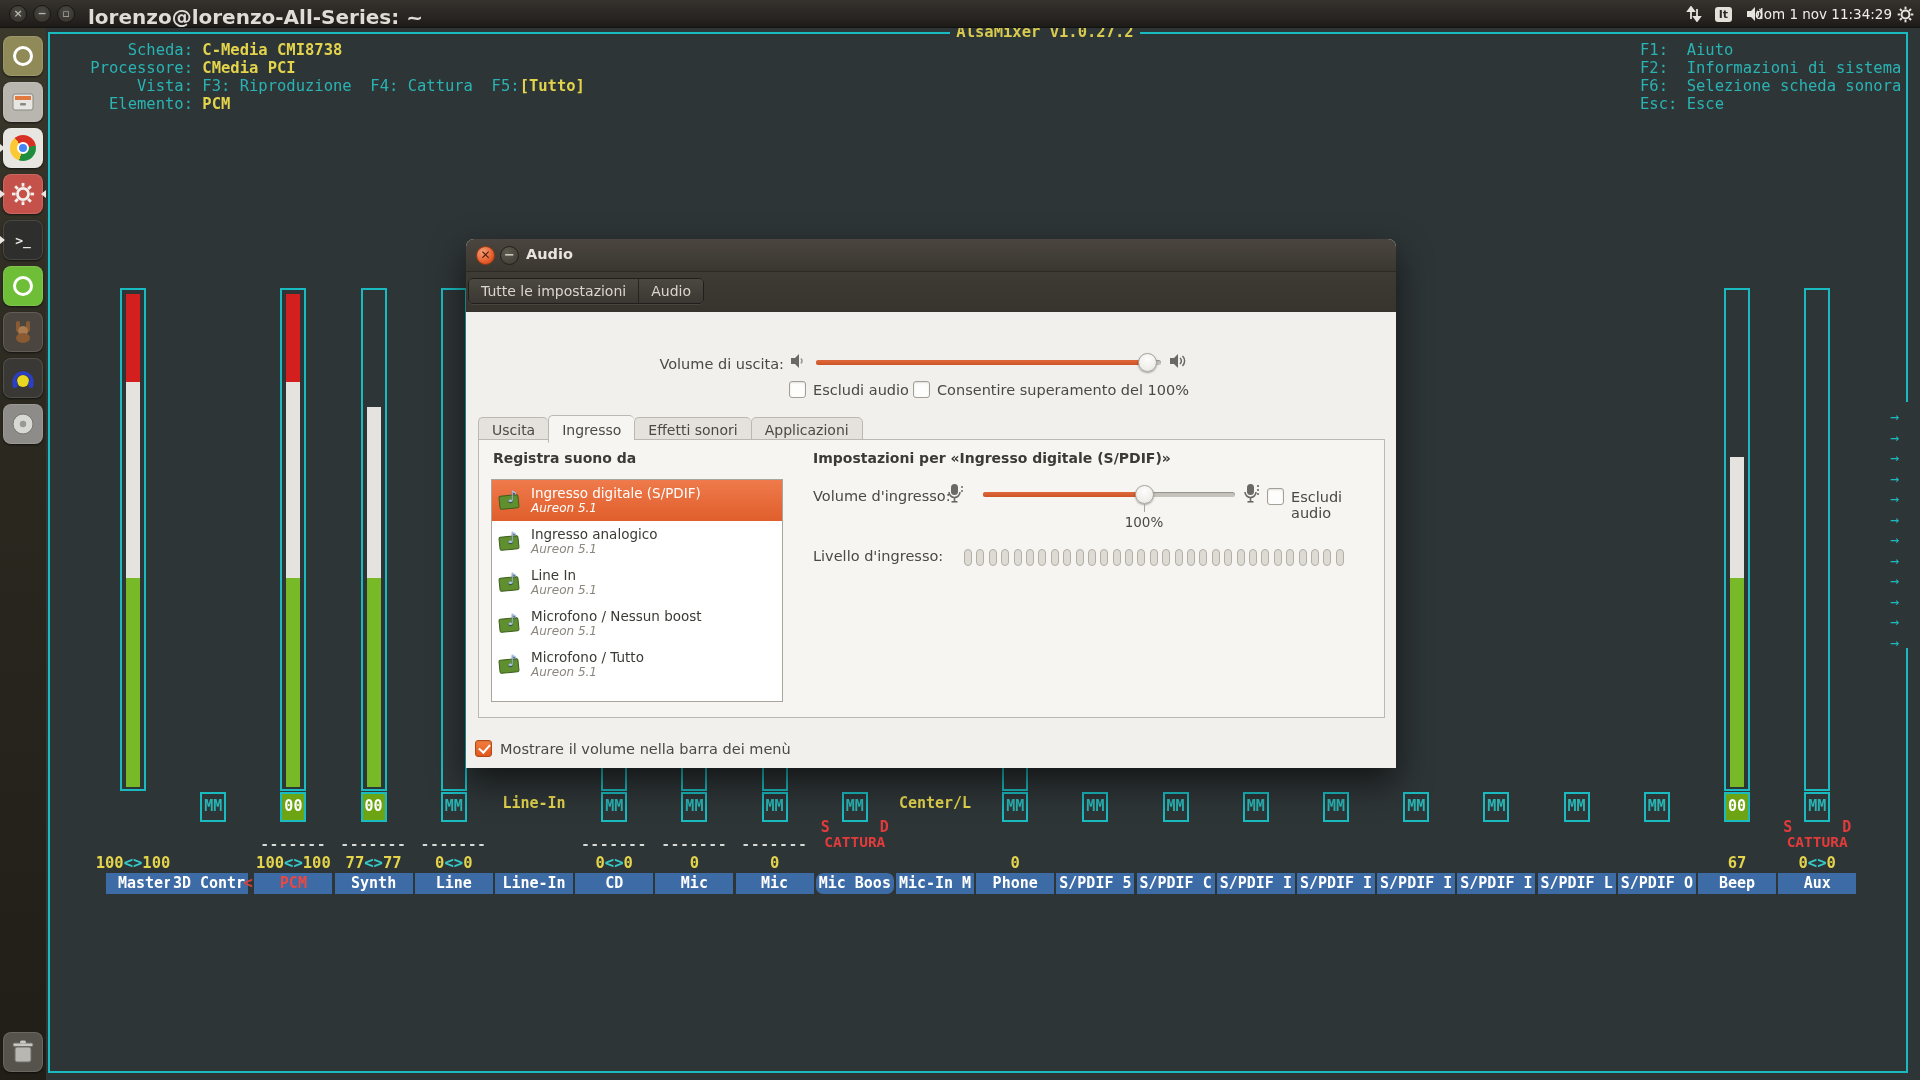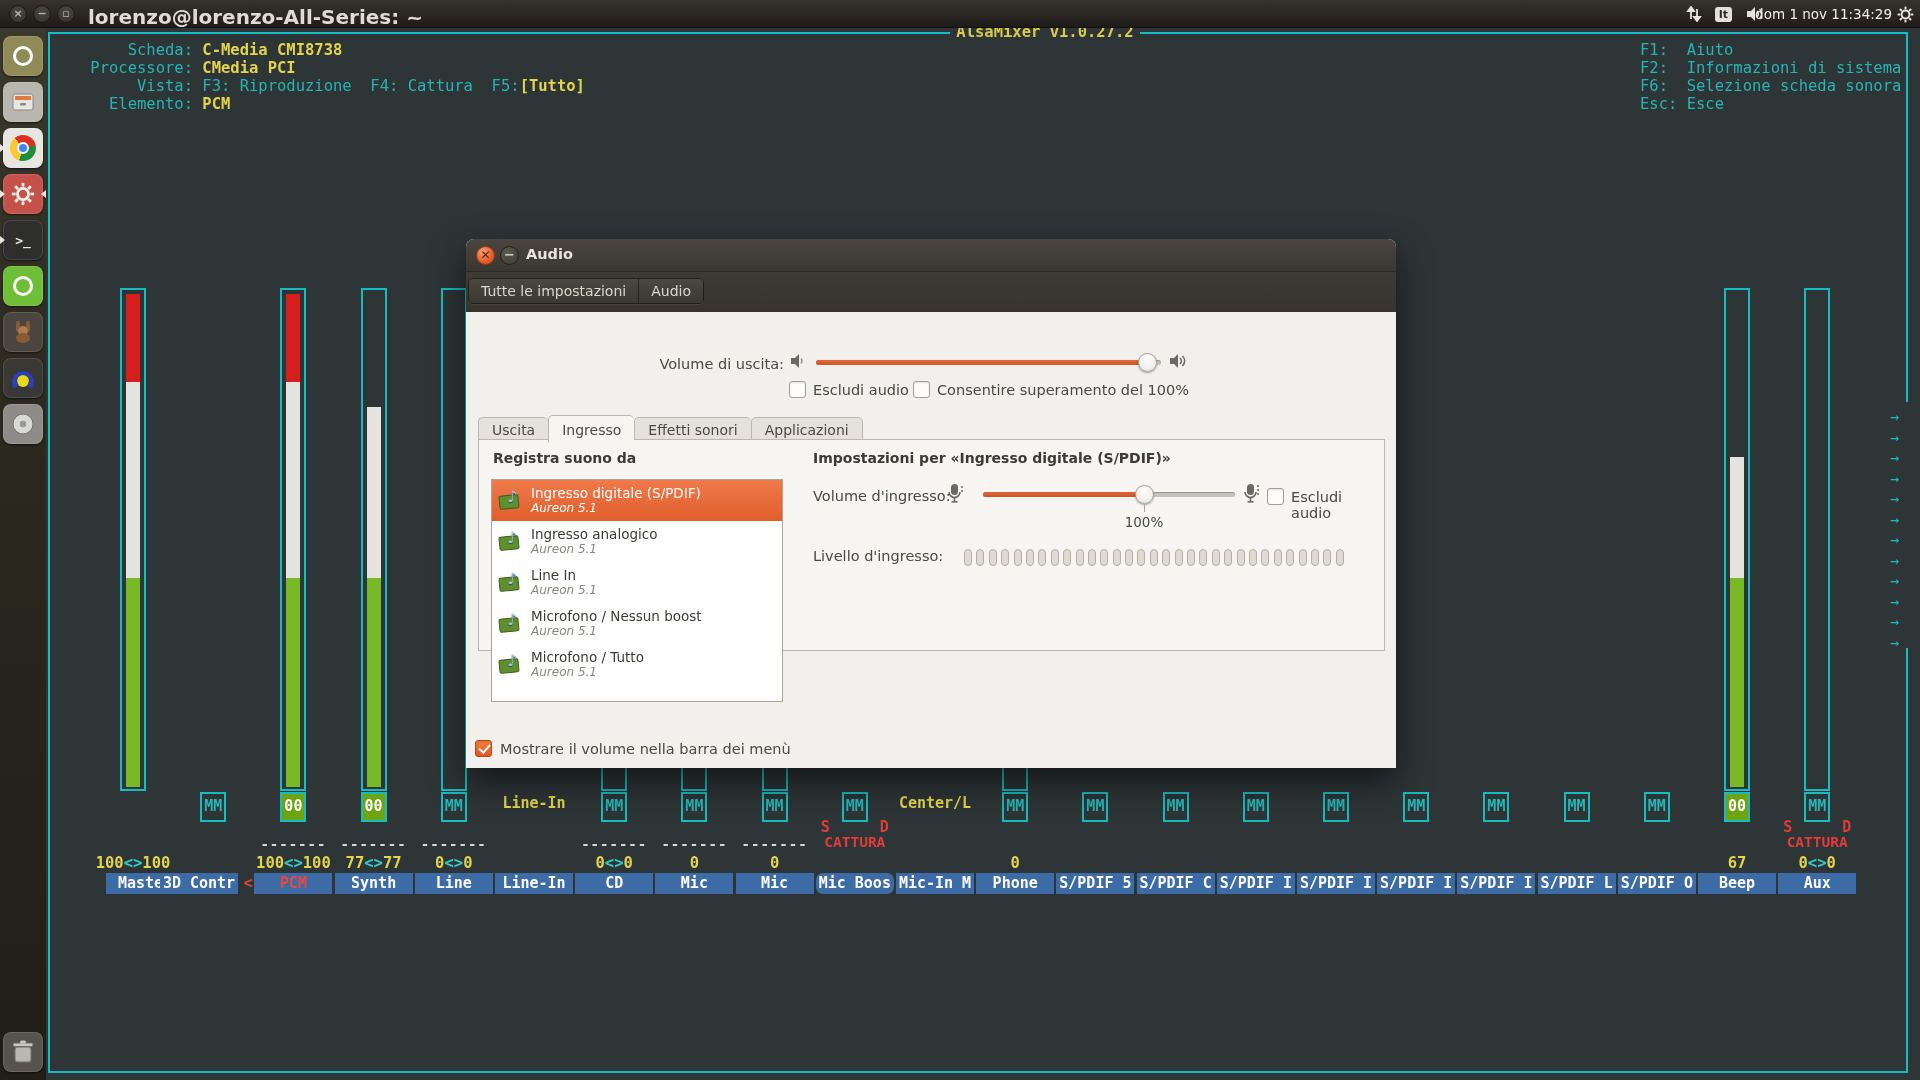--- a/index.html
+++ b/index.html
@@ -265,21 +265,21 @@
   <div id="alsa-title" class="tt">AlsaMixer v1.0.27.2</div>
   <div id="info-block" class="term-text"><div><span class="info-label">Scheda:</span><span class="accent-val"> C-Media CMI8738</span></div><div><span class="info-label">Processore:</span><span class="accent-val"> CMedia PCI</span></div><div><span class="info-label">Vista:</span><span> F3: Riproduzione  F4: Cattura  F5:</span><b class="hl">[Tutto]</b></div><div><span class="info-label">Elemento:</span><span class="accent-val"> PCM</span></div></div>
   <div id="help-block" class="term-text"><div>F1:  Aiuto</div><div>F2:  Informazioni di sistema</div><div>F6:  Selezione scheda sonora</div><div>Esc: Esce</div></div>
   <div id="channels">
       <div class="barbox" style="left: 74px;">
         <div class="barfill" style="height: 493px; background: linear-gradient(rgb(212, 31, 31) 0px, rgb(212, 31, 31) 88px, rgb(228, 227, 223) 88px, rgb(228, 227, 223) 284px, rgb(120, 185, 40) 284px, rgb(120, 185, 40) 493px);"></div>
       </div>
       <div class="chval" style="left: 37px;">100<span class="lr">&lt;&gt;</span>100</div>
       <div class="chlbl" style="left: 60px;">Master</div>
       <div class="swbox" style="left: 154.2px;">MM</div>
-      <div class="chlbl" style="left: 114px;">3D Contr</div>
+      <div class="chlbl" style="left: 124px;">3D Contr</div>
       <div class="barbox" style="left: 234.4px;">
         <div class="barfill" style="height: 493px; background: linear-gradient(rgb(212, 31, 31) 0px, rgb(212, 31, 31) 88px, rgb(228, 227, 223) 88px, rgb(228, 227, 223) 284px, rgb(120, 185, 40) 284px, rgb(120, 185, 40) 493px);"></div>
       </div>
       <div class="swbox on" style="left: 234.4px;">00</div>
       <div class="dashes" style="left: 212.4px;">-------</div>
       <div class="chval" style="left: 197.4px;">100<span class="lr">&lt;&gt;</span>100</div>
       <div class="chlbl sel" style="left: 208.4px;">PCM</div>
       <div class="selarr" style="left: 197.4px;">&lt;</div>
       <div class="selarr" style="left: 288.4px;">&gt;</div>
       <div class="barbox" style="left: 314.6px;">
@@ -407,21 +407,21 @@
     <div class="dlg-label abs" style="left:347px; top:70px;">Escludi audio</div>
     <div class="cbx" style="left:447px; top:69px;"></div>
     <div class="dlg-label abs" style="left:471px; top:70px;">Consentire superamento del 100%</div>
 
     <div id="tabs" style="top:103px;">
         <div class="tab">Uscita</div>
         <div class="tab active">Ingresso</div>
         <div class="tab">Effetti sonori</div>
         <div class="tab">Applicazioni</div>
       </div>
-    <div id="tab-panel" style="top:127px; height:212px;">
+    <div id="tab-panel" style="top:127px; height:279px;">
       <div style="position:absolute; left:14px; top:10px; font-weight:bold; font-size:14px; color:#3b3a35;">Registra suono da</div>
       <div id="source-list">
           <div class="src-item sel">
             <div class="src-icon">
               <span class="src-card"></span>
               <span class="src-note">♪</span>
             </div>
             <div>
               <div class="src-title">Ingresso digitale (S/PDIF)</div>
               <div class="src-sub">Aureon 5.1</div>

